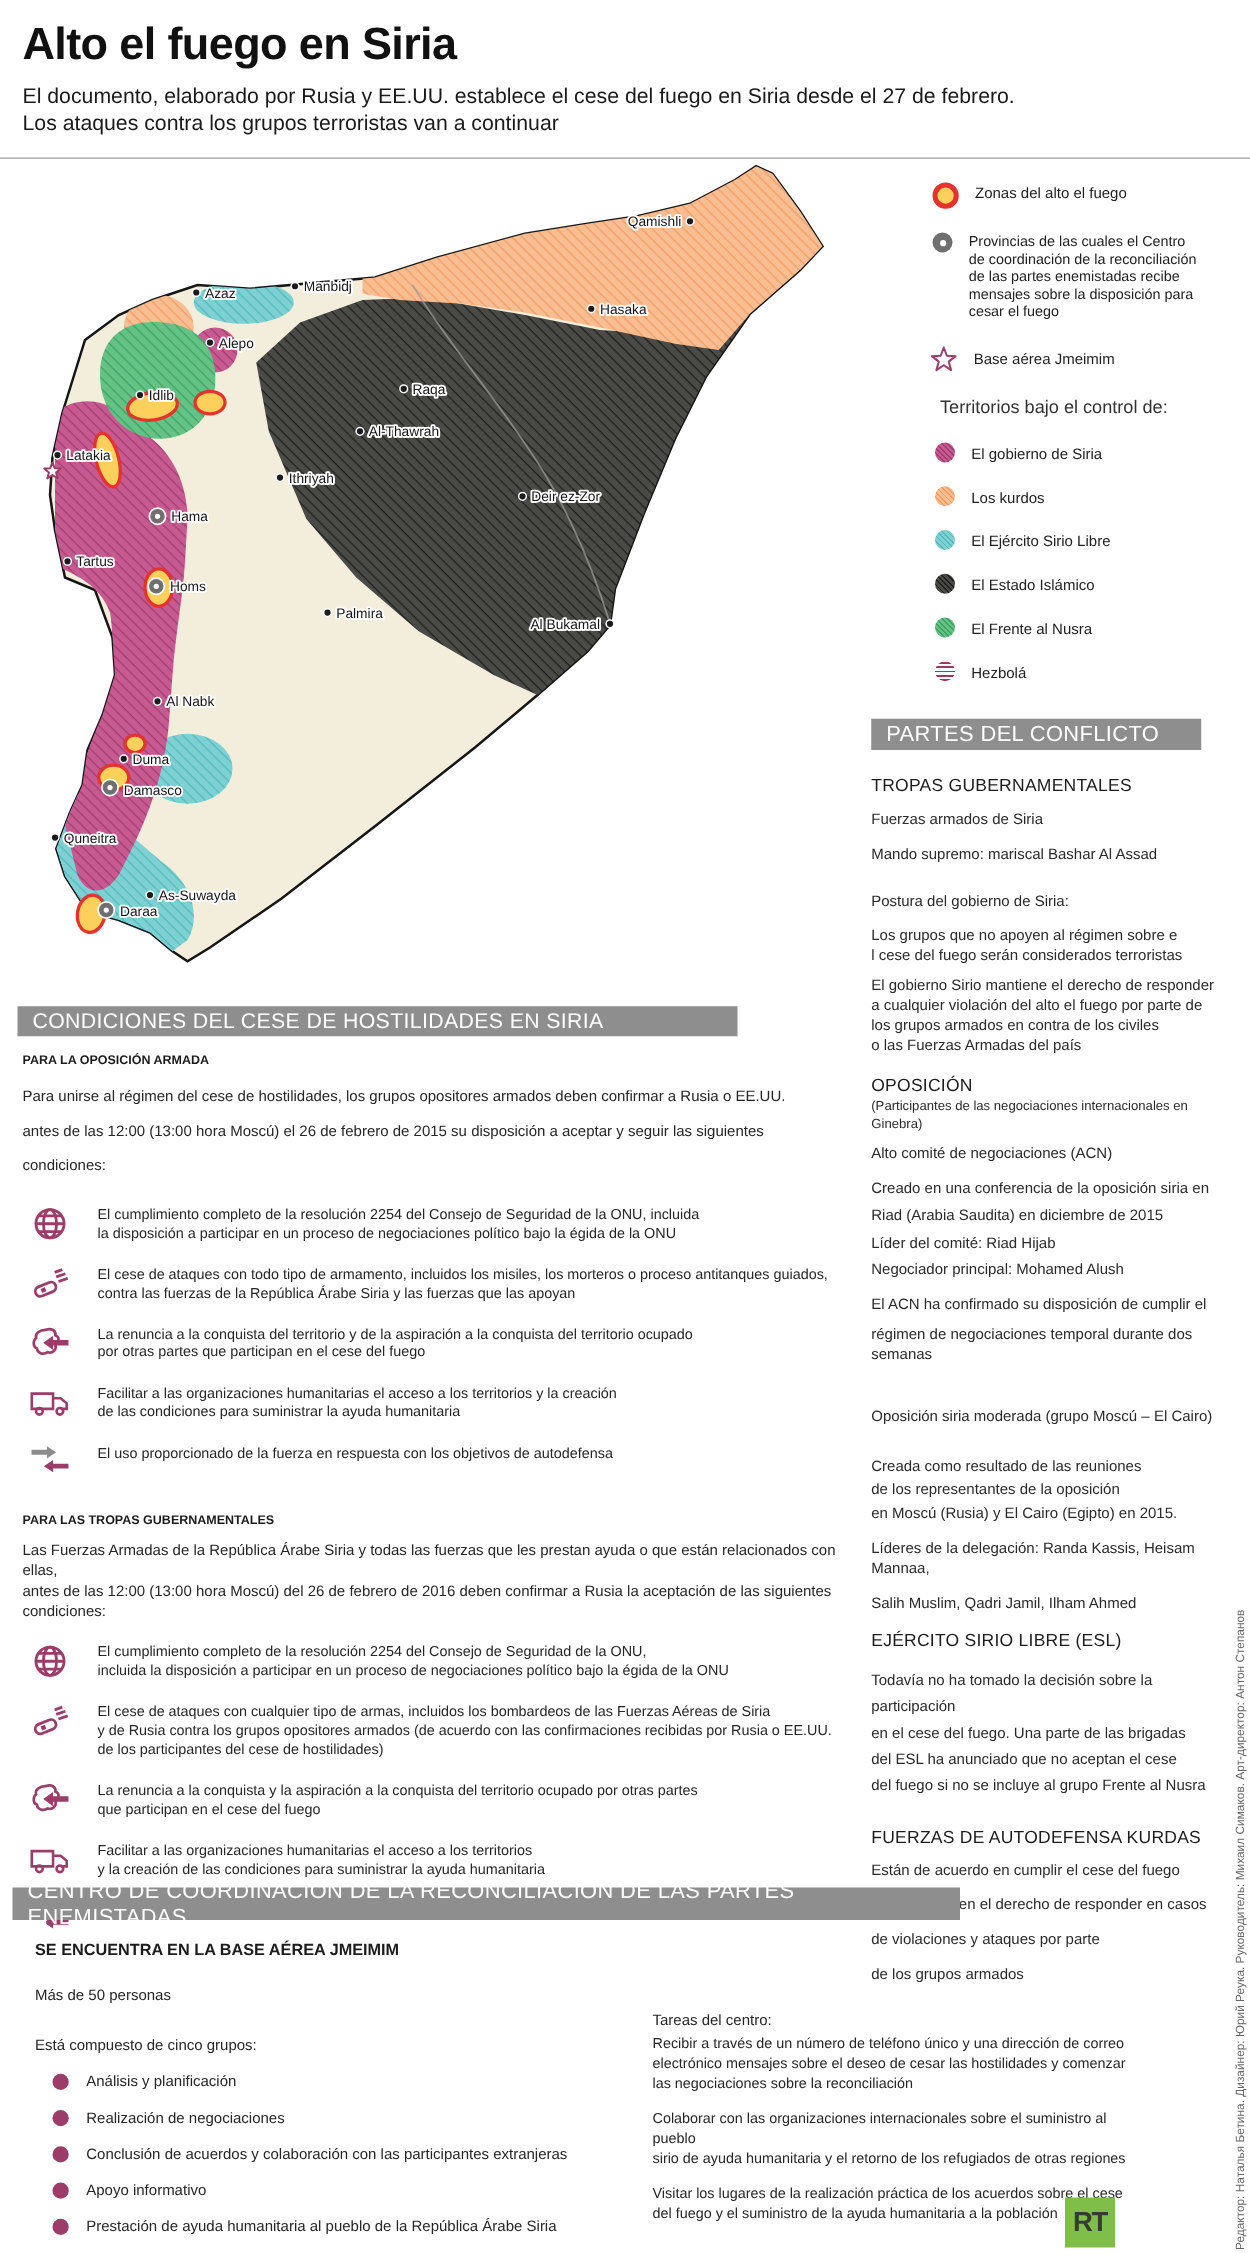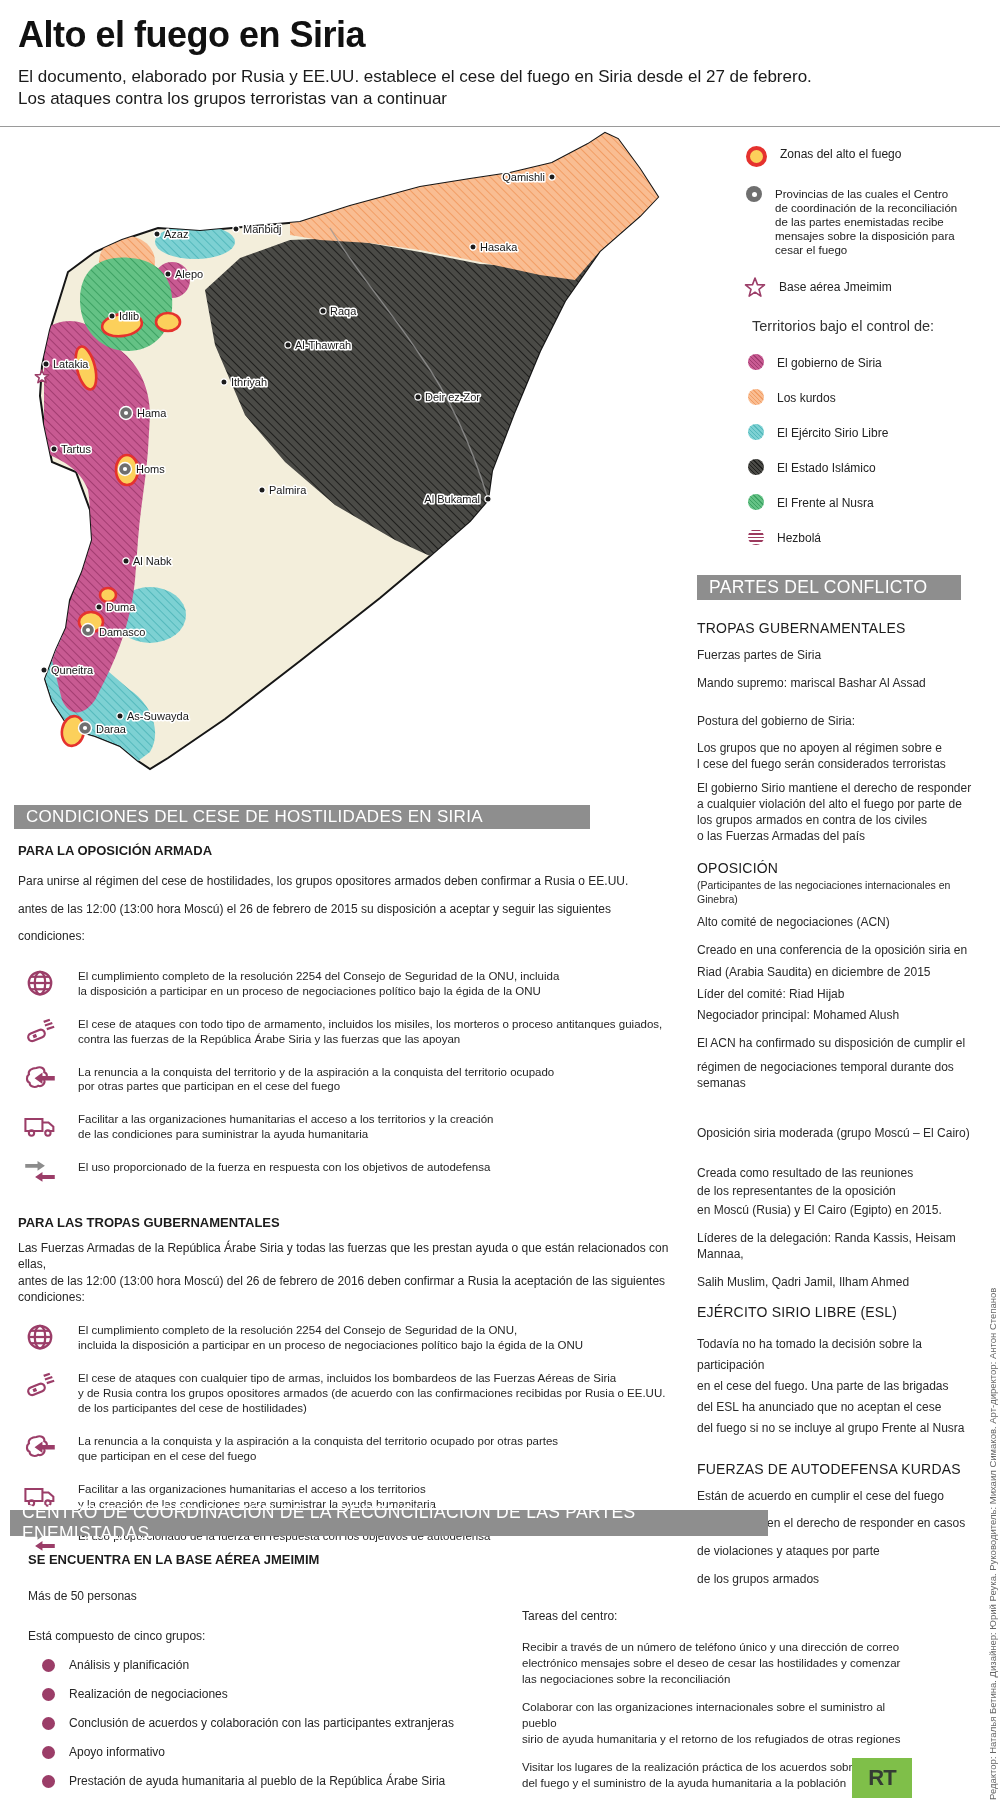--- a/index.html
+++ b/index.html
@@ -37,43 +37,43 @@
   .rc .bar{width:264px;height:25px;}
   .rc h3{margin:20px 0 0;font-size:14px;font-weight:400;color:#1c1c1c;letter-spacing:0.2px;}
   .rc p{margin:12px 0 0;font-size:12px;line-height:1.32;color:#2a2a2a;}
   .rc .ml{white-space:pre-line;}
   .rc .sub-small{margin:3px 0 0;font-size:10.5px;color:#2a2a2a;}
   .rc .gap-s{margin-top:8px;} .rc .gap-m{margin-top:22px;} .rc .gap-l{margin-top:34px;}
   .rc .lh-loose{line-height:1.55;} .rc .lh-xloose{line-height:1.75;} .rc .lh-xxl{line-height:2.3;}
   
   .cond{position:absolute;left:14px;top:805px;width:660px;}
   .cond .bar{width:576px;height:24px;font-size:17px;}
-  .cond h3{margin:14px 0 0 4px;font-size:13px;font-weight:700;color:#1c1c1c;}
+  .cond h3{margin:14px 0 0 4px;font-size:10px;font-weight:700;color:#1c1c1c;}
   .cond .intro{margin:10px 0 0 4px;font-size:12px;line-height:2.3;color:#262626;white-space:pre-line;}
   .cond .intro.tight{line-height:1.35;}
   .cond-item{display:flex;gap:20px;margin:16px 0 0 8px;align-items:flex-start;}
   .cond-item .ic{flex:0 0 36px;display:flex;justify-content:center;padding-top:1px;}
   .cond-item .tx{font-size:11.5px;line-height:1.3;color:#262626;white-space:pre-line;padding-top:2px;}
   
   .centro .bar{position:absolute;left:10px;top:1510px;width:758px;height:26px;}
   .centro .left{position:absolute;left:28px;top:1552px;width:440px;}
   .centro .left h3{margin:0;font-size:13px;font-weight:700;color:#1c1c1c;}
   .centro .left .p{margin-top:22px;font-size:12px;color:#262626;}
   .group-item{display:flex;gap:14px;align-items:center;margin-top:15px;margin-left:14px;}
   .group-item .dot{width:13px;height:13px;border-radius:50%;background:#9b3d68;flex:0 0 auto;}
   .group-item .gtx{font-size:12px;color:#262626;}
   .centro .right{position:absolute;left:522px;top:1608px;width:400px;}
   .centro .right .th{font-size:12px;color:#262626;margin:0;}
   .centro .right p{margin:12px 0 0;font-size:11.5px;line-height:1.4;color:#262626;white-space:pre-line;}
-  .centro .right p.first{margin-top:14px;}
+  .centro .right p.first{margin-top:2px;}
   
   .footer{position:absolute;left:28px;top:1778px;font-size:10px;color:#555;margin-top:45px;}
   .credits{position:absolute;left:987px;top:1800px;transform:rotate(-90deg);transform-origin:0 0;
            width:760px;font-size:9.5px;color:#666;white-space:nowrap;}
-  .rt-logo{position:absolute;left:852px;top:1758px;width:60px;height:40px;background:#7fbf49;
+  .rt-logo{position:absolute;left:852px;top:1758px;width:40px;height:40px;background:#7fbf49;
            display:flex;align-items:center;justify-content:center;}
   .rt-logo span{font-size:22px;font-weight:bold;color:#343c34;letter-spacing:-1px;}
 </style>
 </head>
 <body>
 
 <div class="page">
 
   <div class="hdr">
     <h1>Alto el fuego en Siria</h1>
@@ -281,21 +281,21 @@
     <span class="txt" style="padding-top:2px">El Frente al Nusra</span>
   </div>
   <div class="lrow" style="left:748px;top:529px;">
     <span class="sw hez"></span>
     <span class="txt" style="padding-top:2px">Hezbolá</span>
   </div>
 
   <div class="rc">
     <div class="bar">PARTES DEL CONFLICTO</div>
     <h3>TROPAS GUBERNAMENTALES</h3>
-    <p>Fuerzas partes de Siria</p>
+    <p>Fuerzas armados de Siria</p>
     <p>Mando supremo: mariscal Bashar Al Assad</p>
     <p class="gap-m">Postura del gobierno de Siria:</p>
     <p class="ml">Los grupos que no apoyen al régimen sobre e
 l cese del fuego serán considerados terroristas</p>
     <p class="ml gap-s">El gobierno Sirio mantiene el derecho de responder
 a cualquier violación del alto el fuego por parte de
 los grupos armados en contra de los civiles
 o las Fuerzas Armadas del país</p>
     <h3 class="gap-s" style="margin-top:16px">OPOSICIÓN</h3>
     <p class="sub-small">(Participantes de las negociaciones internacionales en Ginebra)</p>

